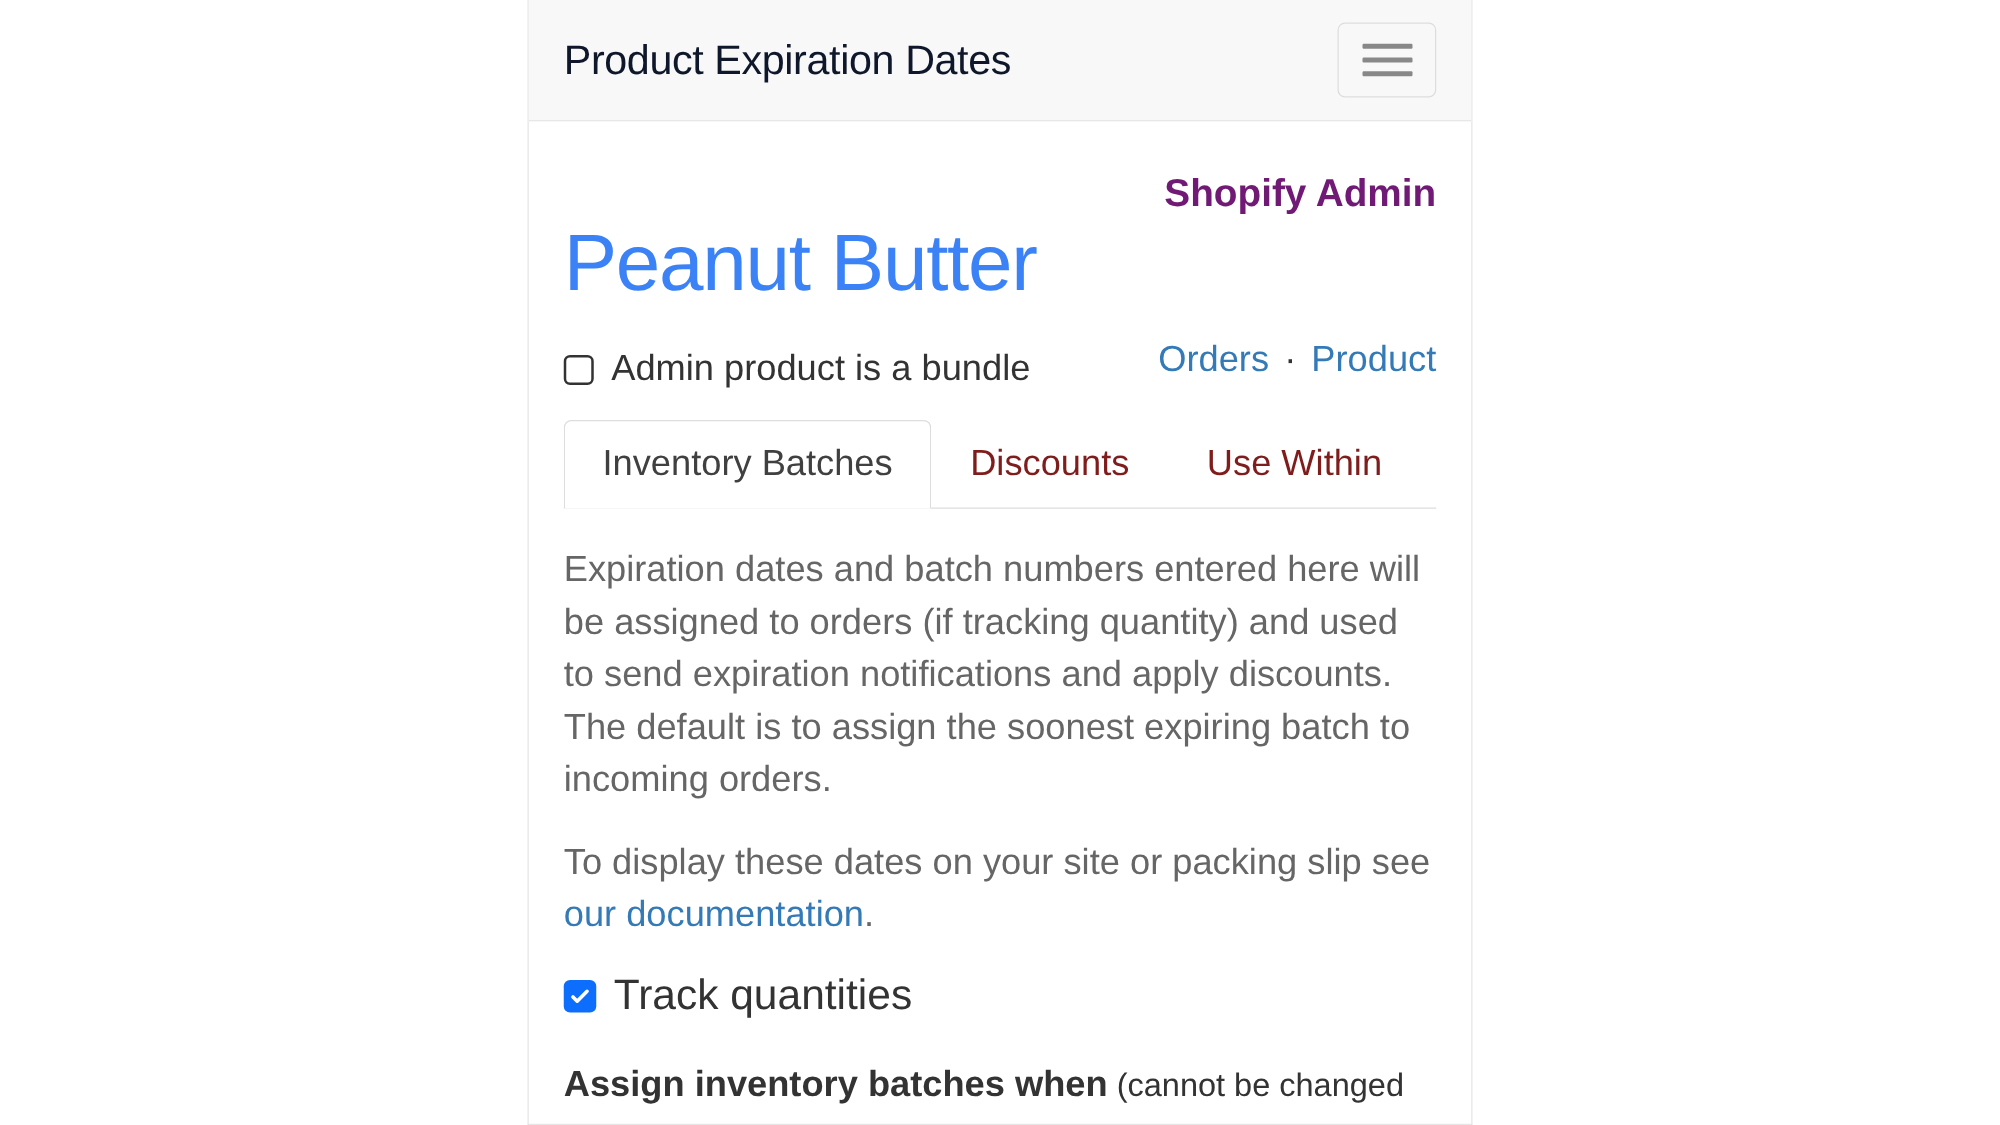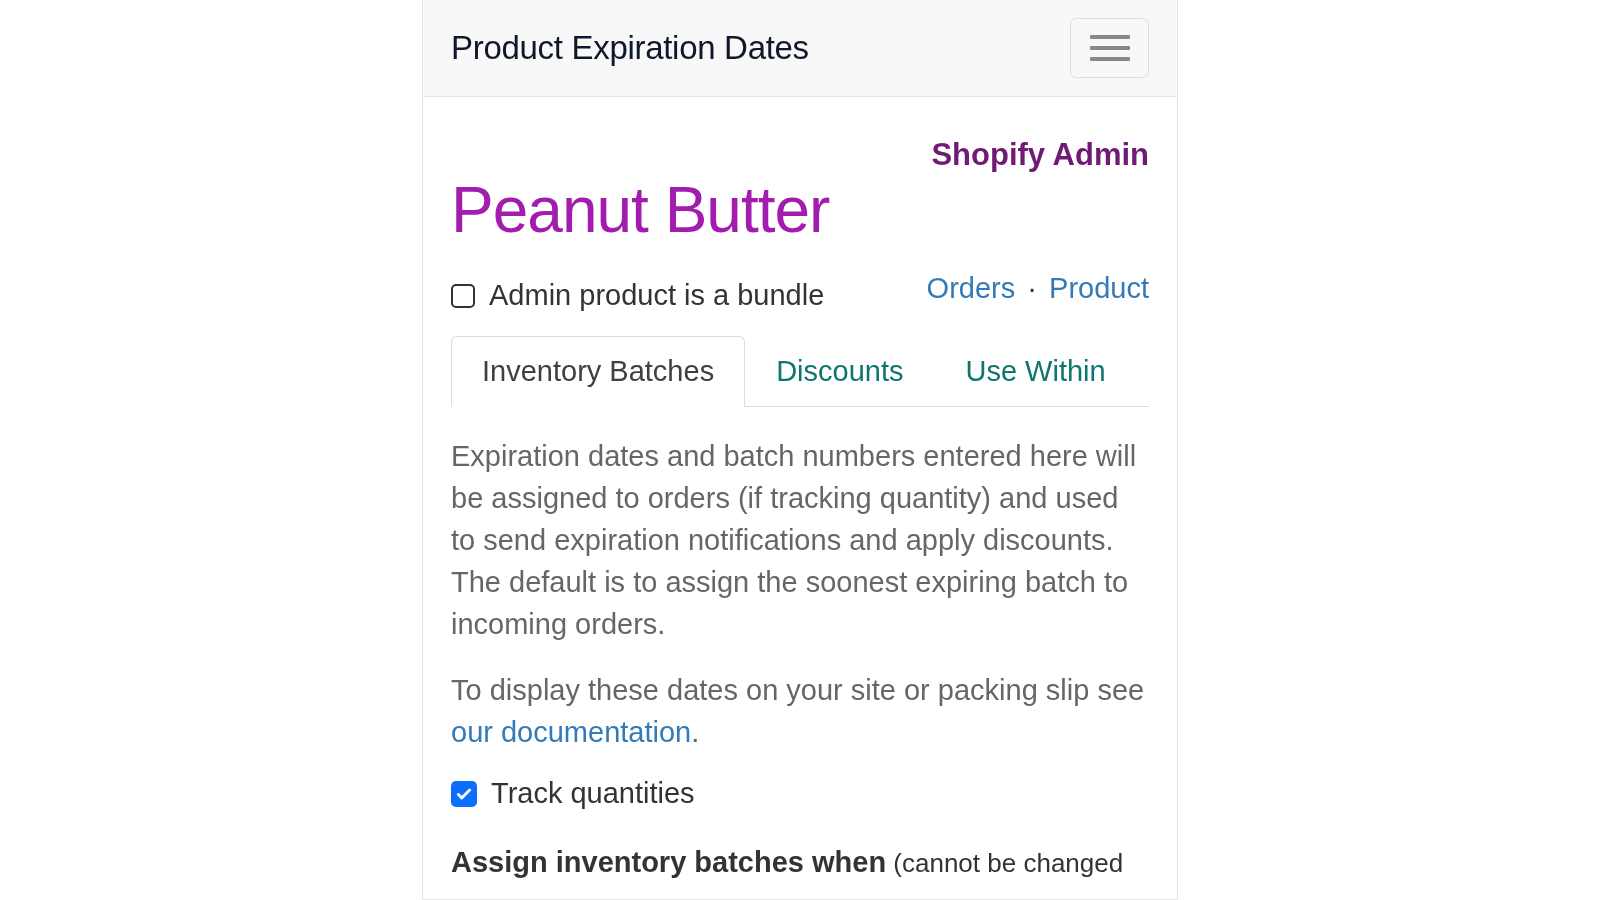--- a/index.html
+++ b/index.html
@@ -66,21 +66,21 @@
     }
     .top-admin-link a {
       color: #701a75;
       text-decoration: none;
       font-size: 31px;
       font-weight: 700;
     }
     .product-title {
       font-size: 64px;
       font-weight: 500;
-      color: #a21caf;
+      color: #3b82f6;
       letter-spacing: -1px;
       margin-bottom: 18px;
       margin-top: -6px;
     }
     .sub-links-row {
       display: flex;
       justify-content: space-between;
       align-items: center;
       margin-bottom: 24px;
     }
@@ -114,21 +114,21 @@
       margin: 0 4px;
     }
     .tabs {
       display: flex;
       border-bottom: 1px solid #ddd;
       margin-bottom: 28px;
     }
     .tab {
       padding: 18px 30px;
       font-size: 29px;
-      color: #0f766e;
+      color: #7f1d1d;
       cursor: pointer;
       border: 1px solid transparent;
       border-bottom: none;
       margin-bottom: -1px;
       border-radius: 6px 6px 0 0;
     }
     .tab.active {
       color: #404040;
       border-color: #ddd;
       border-bottom: 1px solid #fff;
@@ -141,21 +141,21 @@
       margin-bottom: 24px;
     }
     .desc-text a {
       color: #337ab7;
       text-decoration: none;
     }
     .track-check {
       display: flex;
       align-items: center;
       gap: 14px;
-      font-size: 29px;
+      font-size: 34px;
       color: #333;
       margin-bottom: 28px;
     }
     .track-check .cb {
       width: 26px;
       height: 26px;
       background: #0d6efd;
       border-radius: 5px;
       display: flex;
       align-items: center;

